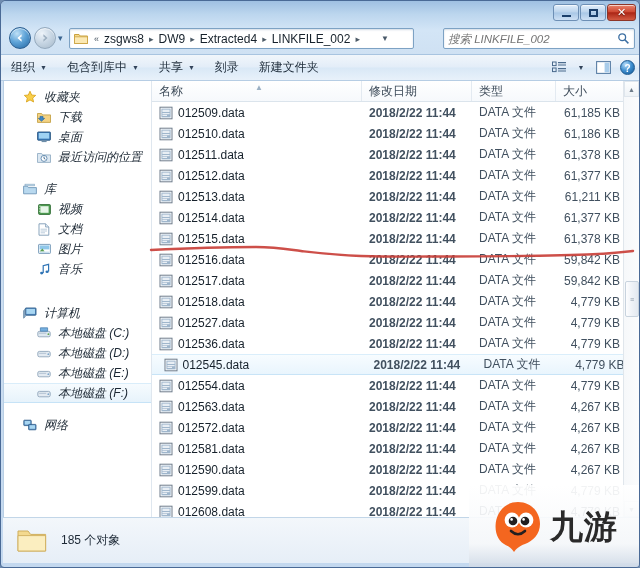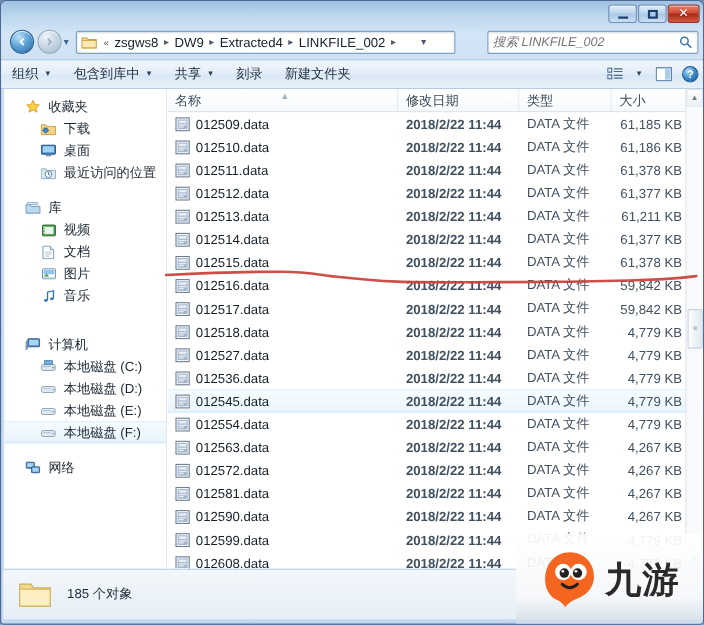--- a/index.html
+++ b/index.html
@@ -111,20 +111,21 @@
   }
 
   
   #content {
     position:absolute; left:2px; top:80px; width:636px; height:436px;
     display:flex; background:#fff; border-left:1px solid #b9cfe4;
   }
   #navpane {
     width:148px; background:#fff; position:relative; overflow:hidden;
     border-right:1px solid #dfe7ef;
+    font-style:italic;
   }
   .nv-group { margin-top:6px; }
   .nv-row {
     display:flex; align-items:center; height:20px; padding-left:18px;
     font-size:12px; color:#1b2733; cursor:default; white-space:nowrap;
   }
   .nv-row.child { padding-left:32px; }
   .nv-row.sel {
     background:linear-gradient(180deg,#f6fbfe 0%,#e7f3fb 100%);
     border-top:1px solid #d9edfa; border-bottom:1px solid #c6e3f7;
@@ -149,21 +150,21 @@
   .c-size { width:74px; border-right:none; }
   #sort-arrow { position:absolute; left:103px; top:2px; color:#9bb0c4; font-size:8px; }
 
   #rows { position:absolute; top:21px; left:0; right:0; bottom:0; overflow:hidden; }
   .frow {
     display:flex; height:21px; align-items:center; cursor:default;
     border-top:1px solid transparent; border-bottom:1px solid transparent;
   }
   .frow.hover {
     background:linear-gradient(180deg,#f7fcff 0%,#e9f5fd 100%);
-    border-top:1px solid #daeefb; border-bottom:1px solid #c8e4f7;
+    border-top:1px solid #daeefb; border-bottom:1px solid #c8e4f7;justify-content:center;
   }
   .cell { font-size:12px; color:#41505f; white-space:nowrap; overflow:hidden; }
   .cell.name { width:210px; display:flex; align-items:center; padding-left:7px; color:#16212b; }
   .cell.date { width:110px; padding-left:7px;font-weight:bold; }
   .cell.type { width:84px; padding-left:7px; }
   .cell.size { width:74px; text-align:right; padding-right:10px; }
   .fileico { width:14px; height:14px; margin-right:5px; flex:0 0 14px; }
 
   
   #vscroll {

